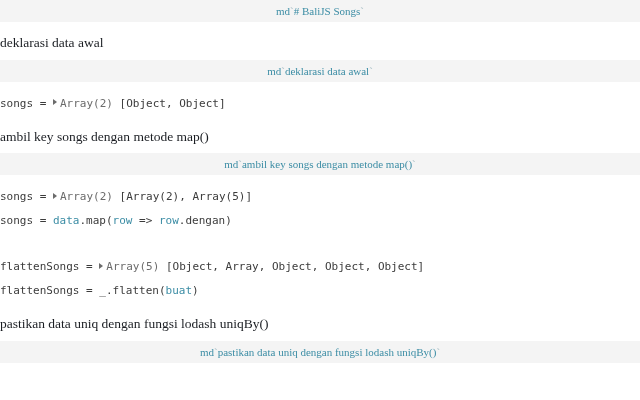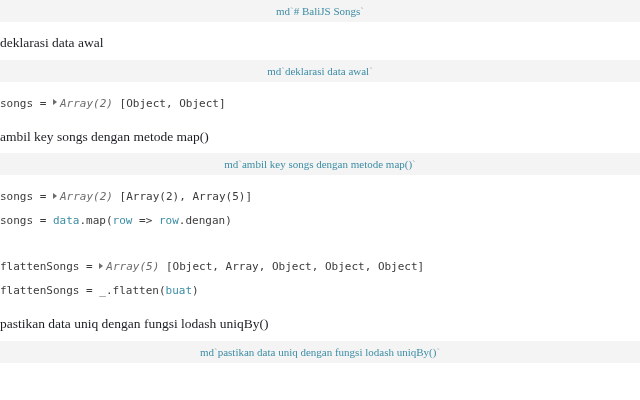--- a/index.html
+++ b/index.html
@@ -68,21 +68,21 @@
     color: #3b3b3b;
     background: #ffffff;
     overflow: hidden;
   }
 
   
   .tok-md      { color: #3c8da5; }   
   .tok-tick    { color: #9fb7bf; }   
   .tok-ident   { color: #3c8da5; margin-top: 16px; }   
   .tok-plain   { color: #3b3b3b; }
-  .tok-dim     { color: #6b6b6b; font-style: italic; }
+  .tok-dim     { color: #6b6b6b; }
 
   
   .tri {
     display: inline-block;
     width: 0; height: 0;
     border-left: 4px solid #6b6b6b;
     border-top: 3.5px solid transparent;
     border-bottom: 3.5px solid transparent;
     vertical-align: 1.5px;
     margin: 0 3px 0 0;

